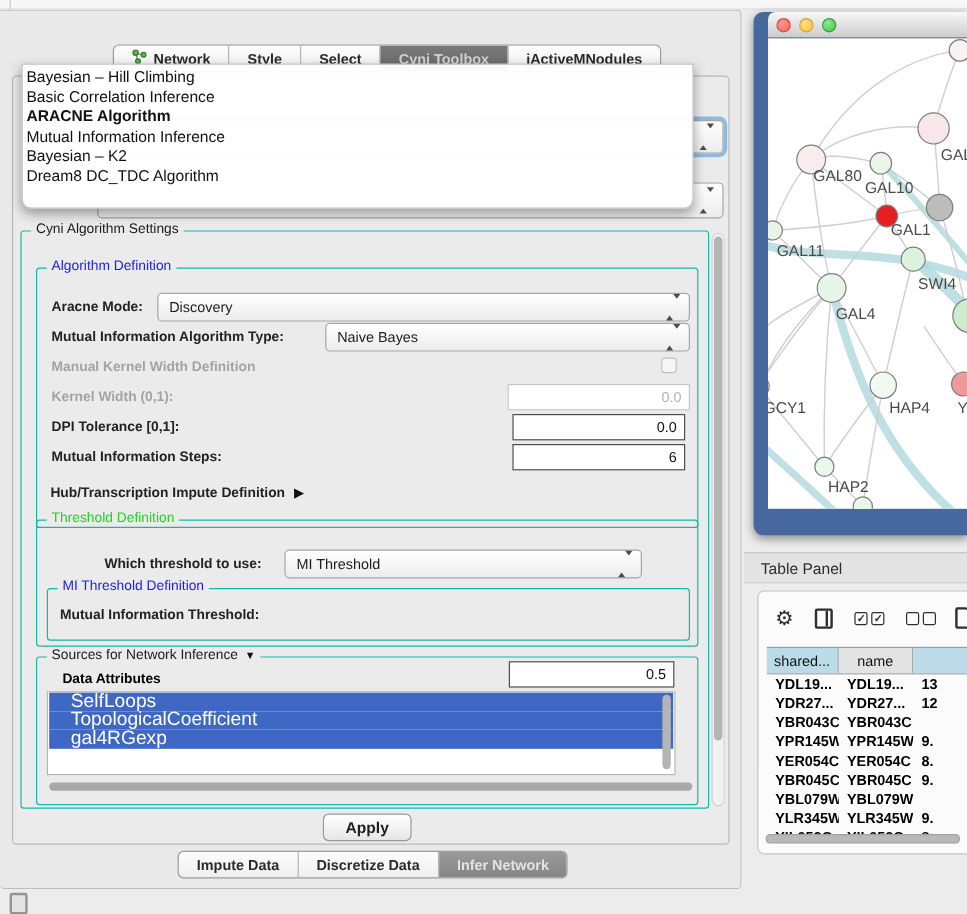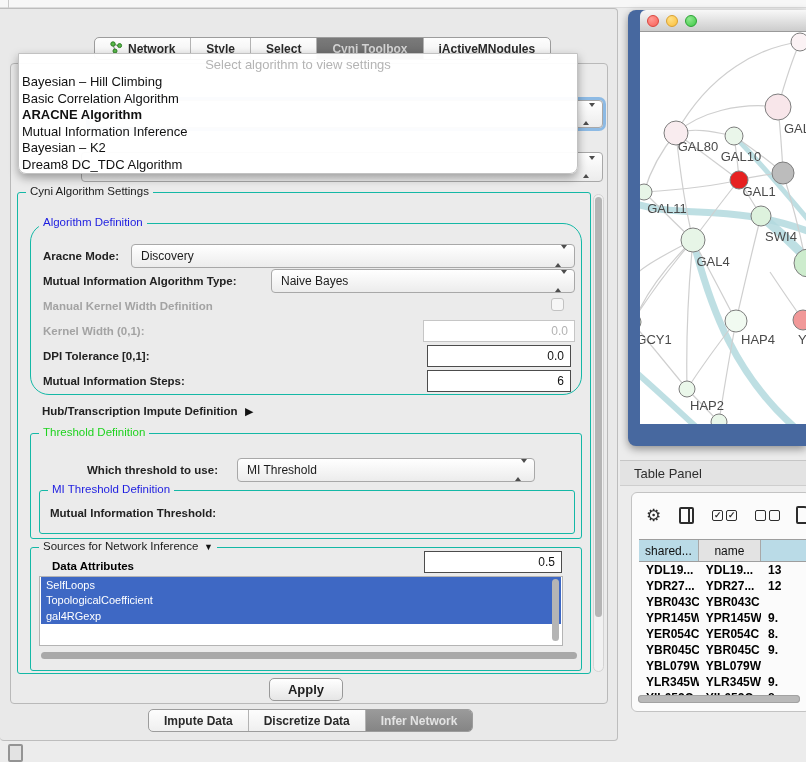--- a/index.html
+++ b/index.html
@@ -59,22 +59,22 @@
     display:flex; align-items:center; justify-content:flex-end; padding:0 6px; }
   .tfield.strong { border:1px solid #4c4c4c; }
   .tfield.weak { border:1px solid #c6c6c6; color:#b3b3b3; }
   .checkbox { position:absolute; width:13px; height:13px; border:1px solid #c2c2c2; border-radius:3px; background:#f6f6f6; }
 
   .arrow-right { display:inline-block; font-size:11px; color:#111; }
   .arrow-down  { display:inline-block; font-size:9px; color:#111; }
 
   
   #attr-list { position:absolute; background:#fff; border:1px solid #b4b4b4; overflow:hidden; }
-  .attr-item { height:15.5px; background:#3e68c4; color:#fff; font-size:11px;
-    display:flex; align-items:center; padding-left:5px; margin:0 1px; }
+  .attr-item { height:15.5px; background:#3e68c4; color:#fff; font-size:16px;
+    display:flex; align-items:center; padding-left:18px; margin:0 1px; }
   .list-vscroll { position:absolute; width:7px; border-radius:4px; background:#b5b5b5; }
   .hscroll-pill { position:absolute; height:7px; border-radius:4px; background:#a9a9a9; }
 
   
   .vscroll-track { position:absolute; width:11px; background:#f1f1f1; border:1px solid #d4d4d4; border-radius:6px; }
   .vscroll-thumb { position:absolute; left:1px; width:7px; border-radius:4px; background:#b5b5b5; }
 
   
   #apply-btn { position:absolute; width:74px; height:23px; border:1px solid #999;
     border-radius:5px; background:linear-gradient(#ffffff,#e6e6e6);
@@ -165,21 +165,21 @@
     <div class="combo focus-ring" style="left:78px; top:36px; width:514px; height:28px;">
       <span class="spin"><span class="up"></span><span class="dn"></span></span>
     </div>
     <div class="combo" style="left:70px; top:88px; width:522px; height:30px;">
       <span class="spin"><span class="up"></span><span class="dn"></span></span>
     </div>
 
     <div class="groupbox" style="left:6px; top:128px; width:574px; height:482px;">
       <span class="legend">Cyni Algorithm Settings</span>
 
-      <div class="groupbox" style="left:12px; top:30px; width:552px; height:172px;border-radius:19px;">
+      <div class="groupbox" style="left:12px; top:30px; width:552px; height:217px;">
         <span class="legend blue">Algorithm Definition</span>
 
         <span class="flabel" style="left:12px; top:26px;">Aracne Mode:</span>
         <div class="combo" style="left:100px; top:20px; width:444px; height:24px;">
           <span>Discovery</span>
           <span class="spin"><span class="up"></span><span class="dn"></span></span>
         </div>
 
         <span class="flabel" style="left:12px; top:51px;">Mutual Information Algorithm Type:</span>
         <div class="combo" style="left:240px; top:45px; width:304px; height:24px;">
@@ -254,24 +254,23 @@
     </div>
   </div>
 
   <div id="bottom-tabs" class="segbar">
       <div class="seg">Impute Data</div>
       <div class="seg">Discretize Data</div>
       <div class="seg sel-mid">Infer Network</div>
     </div>
 
   <div id="algo-dropdown">
-    <div id="dd-placeholder">Select algorithm to view settings</div>
     <div id="dd-items">
         <div class="dd-item">Bayesian – Hill Climbing</div>
-        <div class="dd-item">Basic Correlation Algorithm</div>
+        <div class="dd-item">Basic Correlation Inference</div>
         <div class="dd-item bold">ARACNE Algorithm</div>
         <div class="dd-item">Mutual Information Inference</div>
         <div class="dd-item">Bayesian – K2</div>
         <div class="dd-item">Dream8 DC_TDC Algorithm</div>
       </div>
   </div>
 </div>
 
 <div id="net-window" class="abs">
   <div id="net-titlebar">

